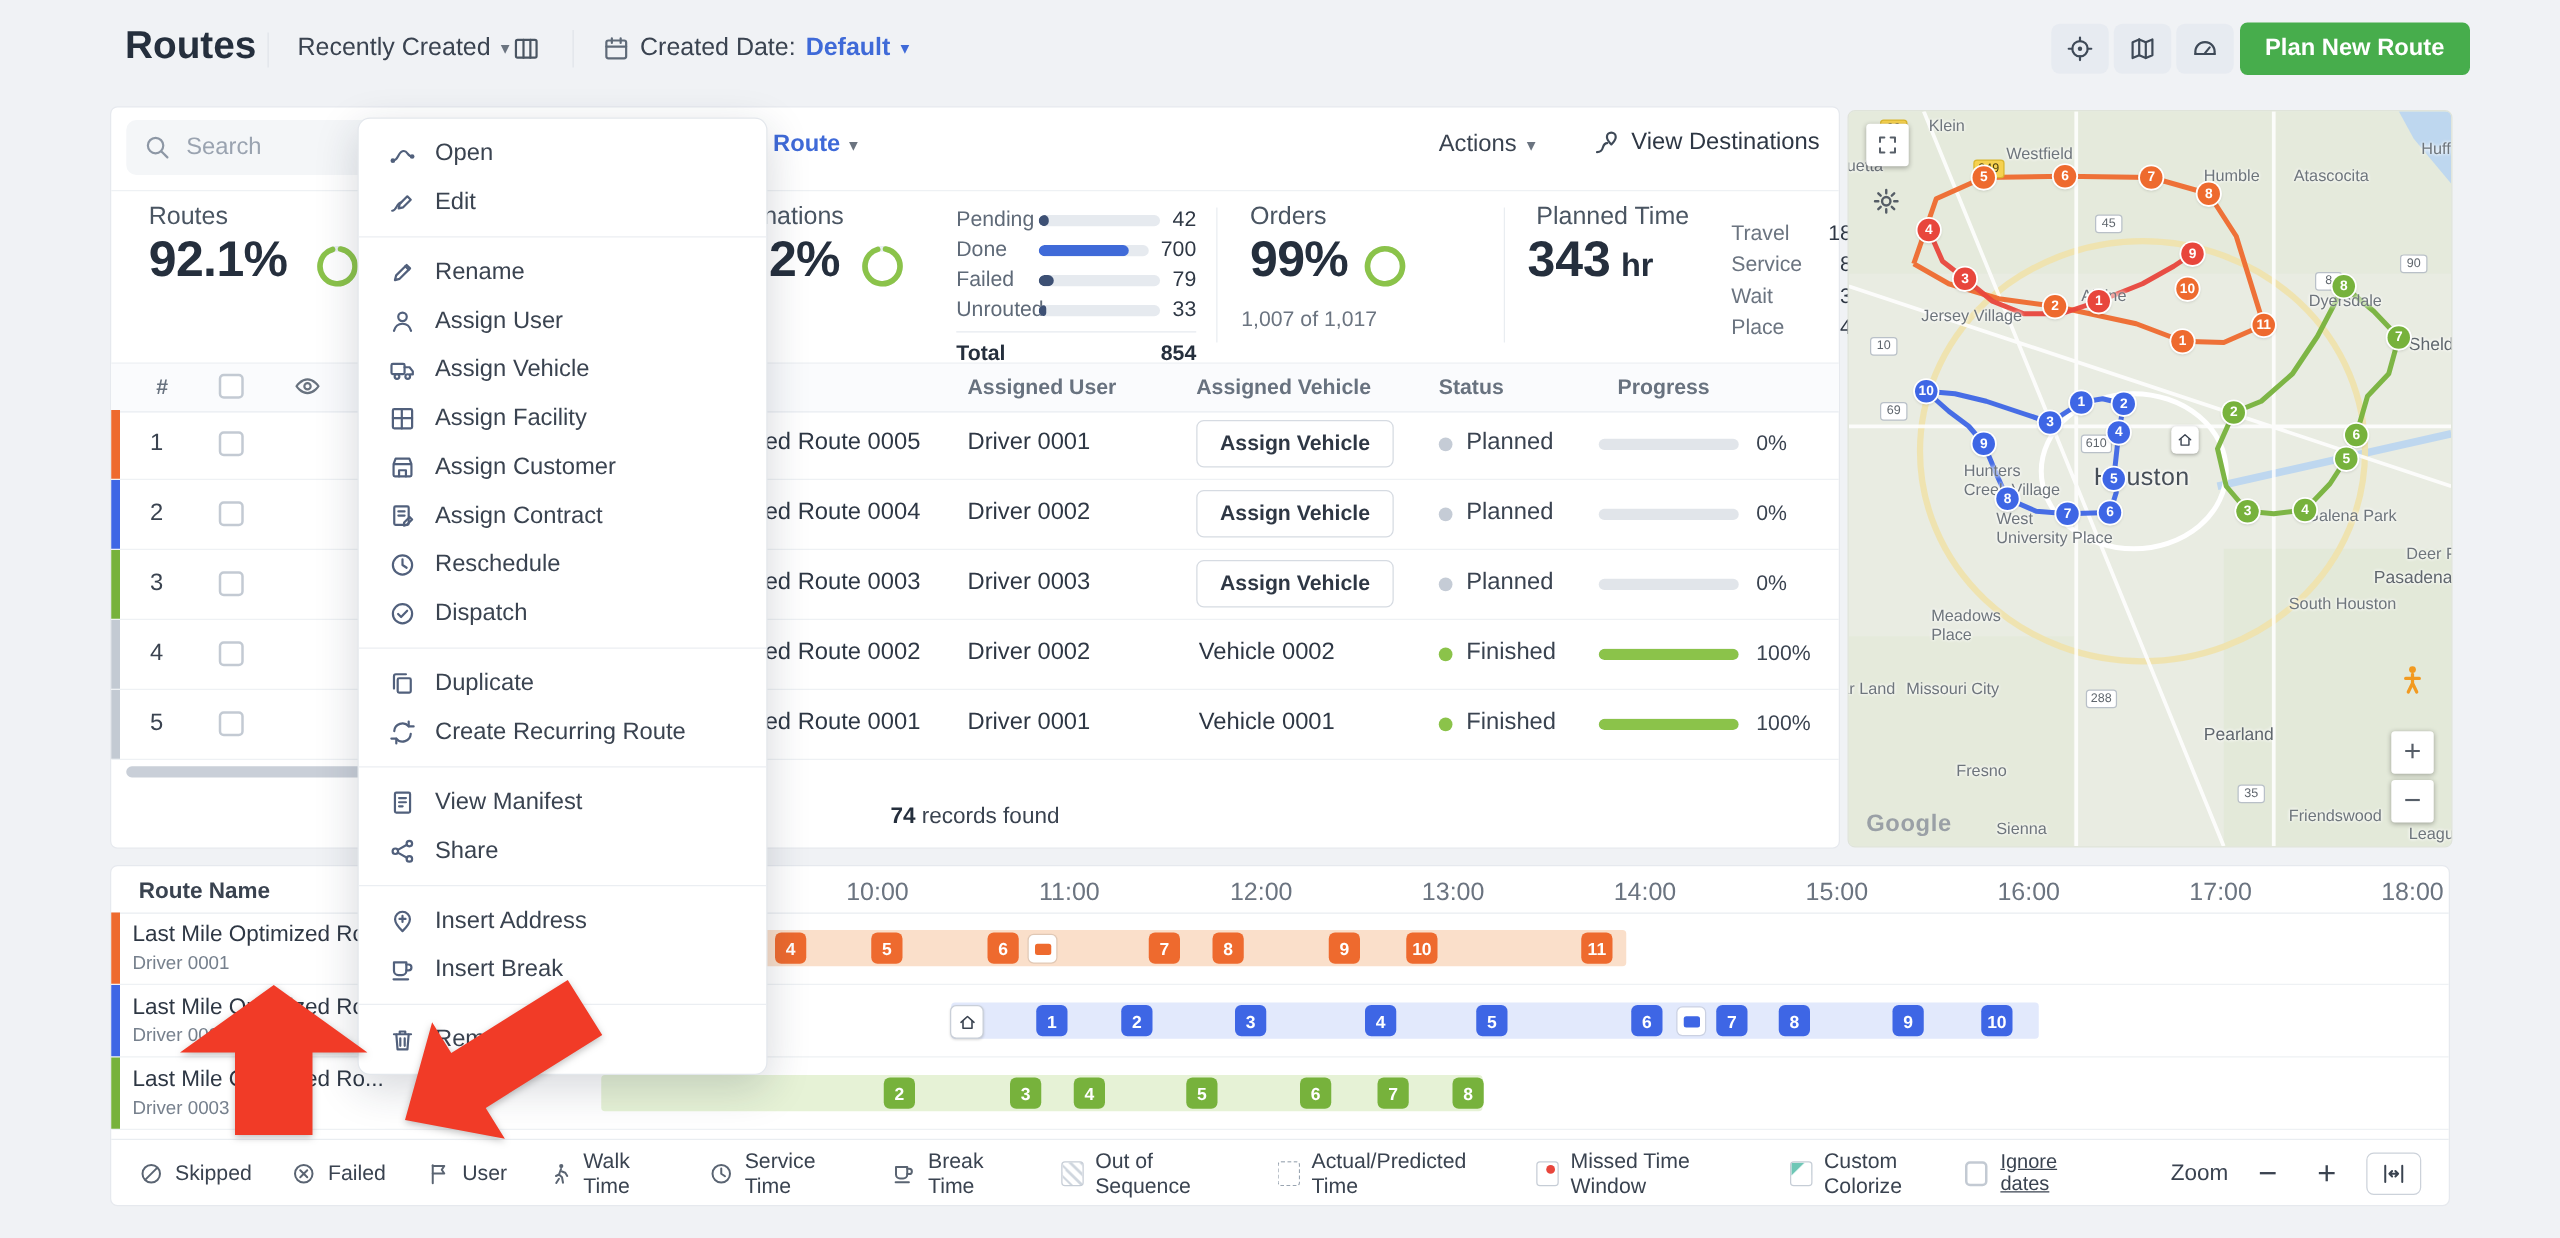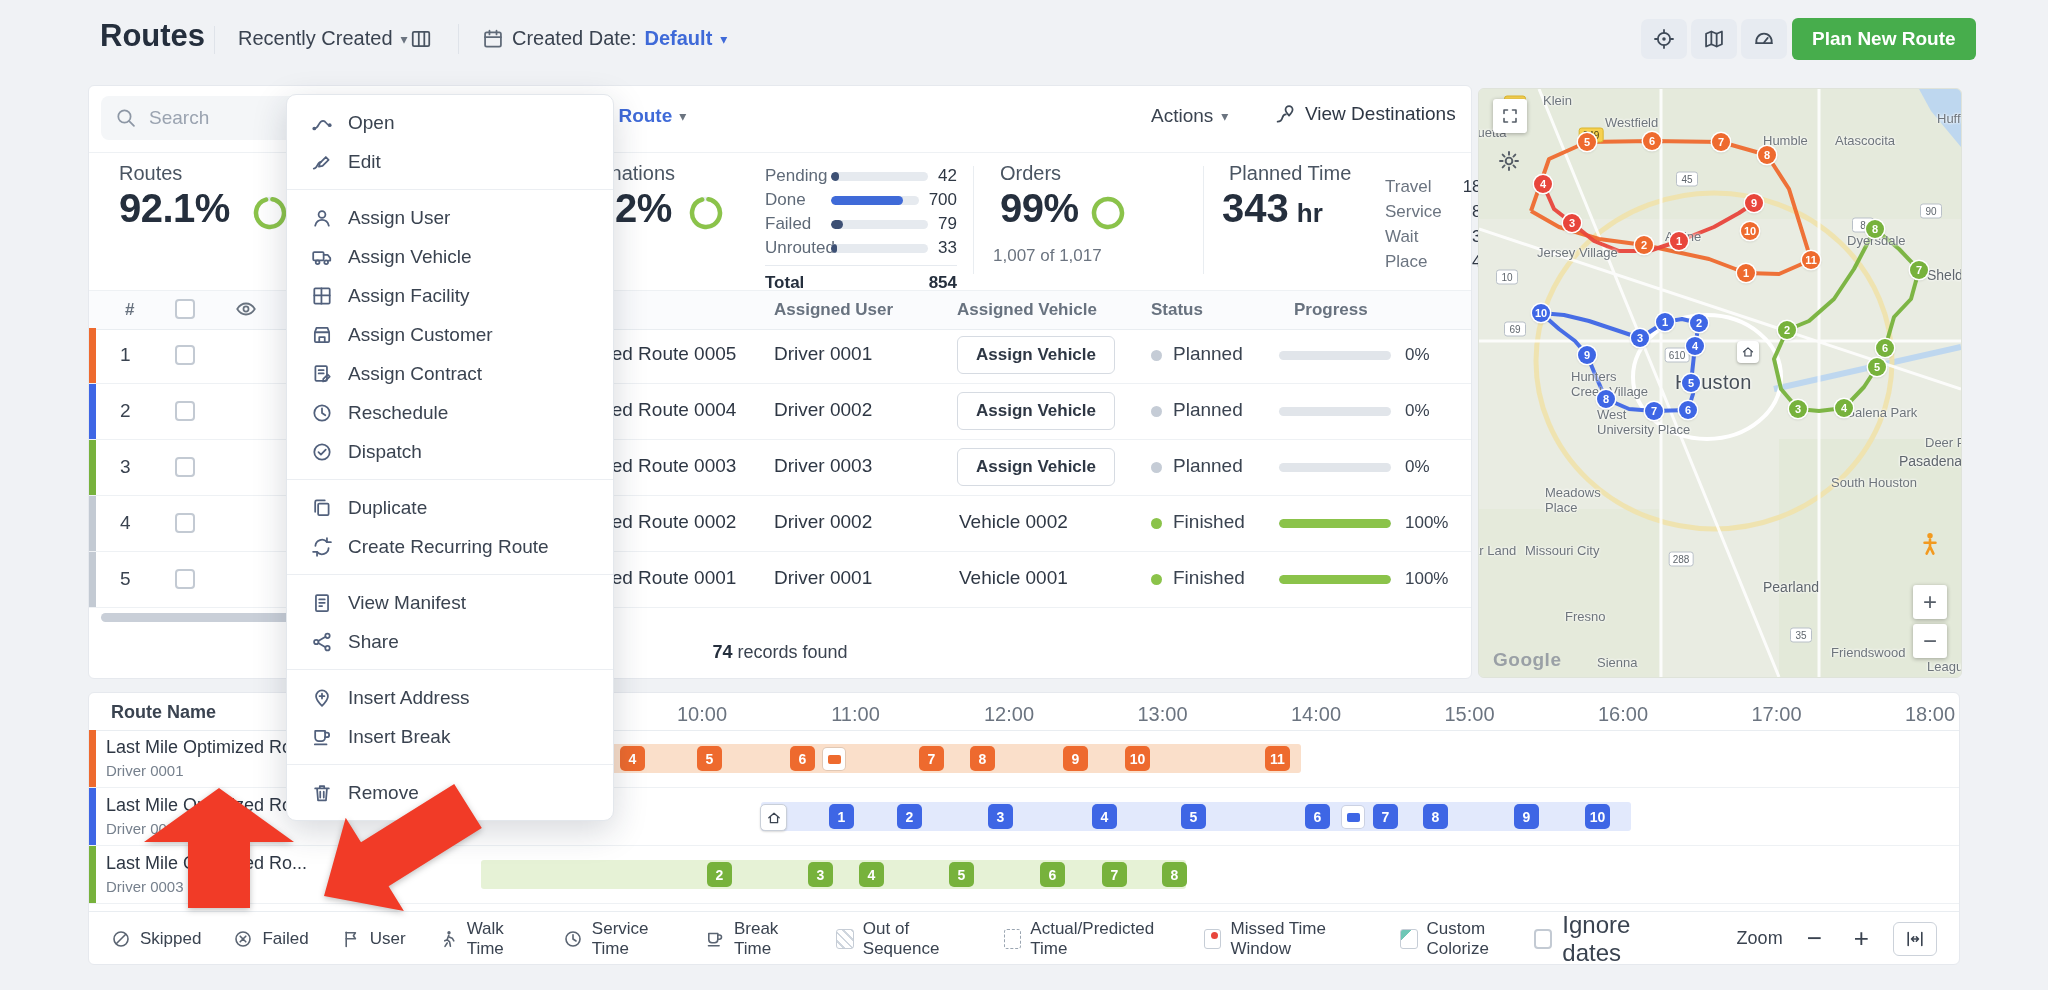--- a/index.html
+++ b/index.html
@@ -100,21 +100,21 @@
   .legend{position:absolute;left:0;top:218px;width:100%;height:54px;border-top:1px solid #e9edf1;display:flex;align-items:center;padding:0 22px;box-sizing:border-box;}
   #legend-items{display:flex;align-items:center;gap:32px;}
   .lg-item{display:flex;align-items:center;gap:9px;font-size:17px;color:#3a4350;cursor:pointer;}
   .lg-ic{color:#5a6472;display:flex;}
   .lg-ic svg{width:20px;height:20px;}
   .sw{width:20px;height:20px;border-radius:3px;border:1px solid #c6cdd6;background:#fff;position:relative;box-sizing:border-box;}
   .sw-hatch{background:repeating-linear-gradient(45deg,#fff 0 4px,#cfd6de 4px 6px);}
   .sw-dash{border-style:dashed;border-color:#9aa5b1;}
   .sw-missed::after{content:"";position:absolute;right:2px;top:2px;width:7px;height:7px;border-radius:50%;background:#e8463c;}
   .sw-color{background:linear-gradient(135deg,#6fc7b6 0 32%,#fff 32%);}
-  .lg-ignore{display:flex;align-items:center;gap:10px;font-size:24px;color:#3a4350;margin-left:auto;cursor:pointer;}
+  .lg-ignore{display:flex;align-items:center;gap:10px;font-size:16px;color:#3a4350;margin-left:auto;cursor:pointer;text-decoration:underline;}
   .lg-zoom{display:flex;align-items:center;gap:16px;margin-left:54px;font-size:18px;color:#3a4350;}
   .zbtn{border:none;background:none;font-size:26px;color:#3a4350;cursor:pointer;padding:0 8px;font-family:inherit;}
   .fitbtn{width:44px;height:34px;border:1px solid #ccd2da;border-radius:6px;background:#fff;display:flex;align-items:center;justify-content:center;color:#3a4350;cursor:pointer;}
   .fitbtn svg{width:20px;height:20px;}
   
   .map-card{position:absolute;left:1478px;top:88px;width:482px;height:588px;border-radius:6px;overflow:hidden;background:#e9ece2;border:1px solid #dfe3da;box-sizing:content-box;}
   .map-svg{position:absolute;left:0;top:0;}
   .map-label{position:absolute;font-size:13px;color:#6e757c;white-space:pre;text-shadow:0 0 3px #fff,0 0 3px #fff;z-index:2;}
   .map-label.big{font-size:20px;color:#474f58;letter-spacing:.3px;}
   .map-label.med{font-size:14px;color:#5f666d;}
@@ -746,20 +746,29 @@
               <path d="M2.5 16c3.5 0 3-6 6.5-6"></path>
               <path d="M10.5 13.5L16 8l-2.5-2.5L8 11l-.8 3.3z"></path>
             </svg>
           </span>
           <span>Edit</span>
         </div>
         <div class="menu-divider"></div>
         <div class="menu-item">
           <span class="mi-icon">
             <svg viewBox="0 0 20 20" fill="none" stroke="currentColor" stroke-width="1.6" stroke-linecap="round" stroke-linejoin="round">
+              <path d="M4.5 15.5l.9-3.4 7.6-7.6 2.5 2.5-7.6 7.6z"></path>
+              <path d="M12 5.5L14.5 8"></path>
+            </svg>
+          </span>
+          <span>Rename</span>
+        </div>
+        <div class="menu-item">
+          <span class="mi-icon">
+            <svg viewBox="0 0 20 20" fill="none" stroke="currentColor" stroke-width="1.6" stroke-linecap="round" stroke-linejoin="round">
               <circle cx="10" cy="6.8" r="3.1"></circle>
               <path d="M3.8 17c1-3.6 3.2-5.2 6.2-5.2s5.2 1.6 6.2 5.2"></path>
             </svg>
           </span>
           <span>Assign User</span>
         </div>
         <div class="menu-item">
           <span class="mi-icon">
             <svg viewBox="0 0 20 20" fill="none" stroke="currentColor" stroke-width="1.6" stroke-linecap="round" stroke-linejoin="round">
               <rect x="2" y="5.5" width="9.5" height="7.5" rx="1"></rect>

